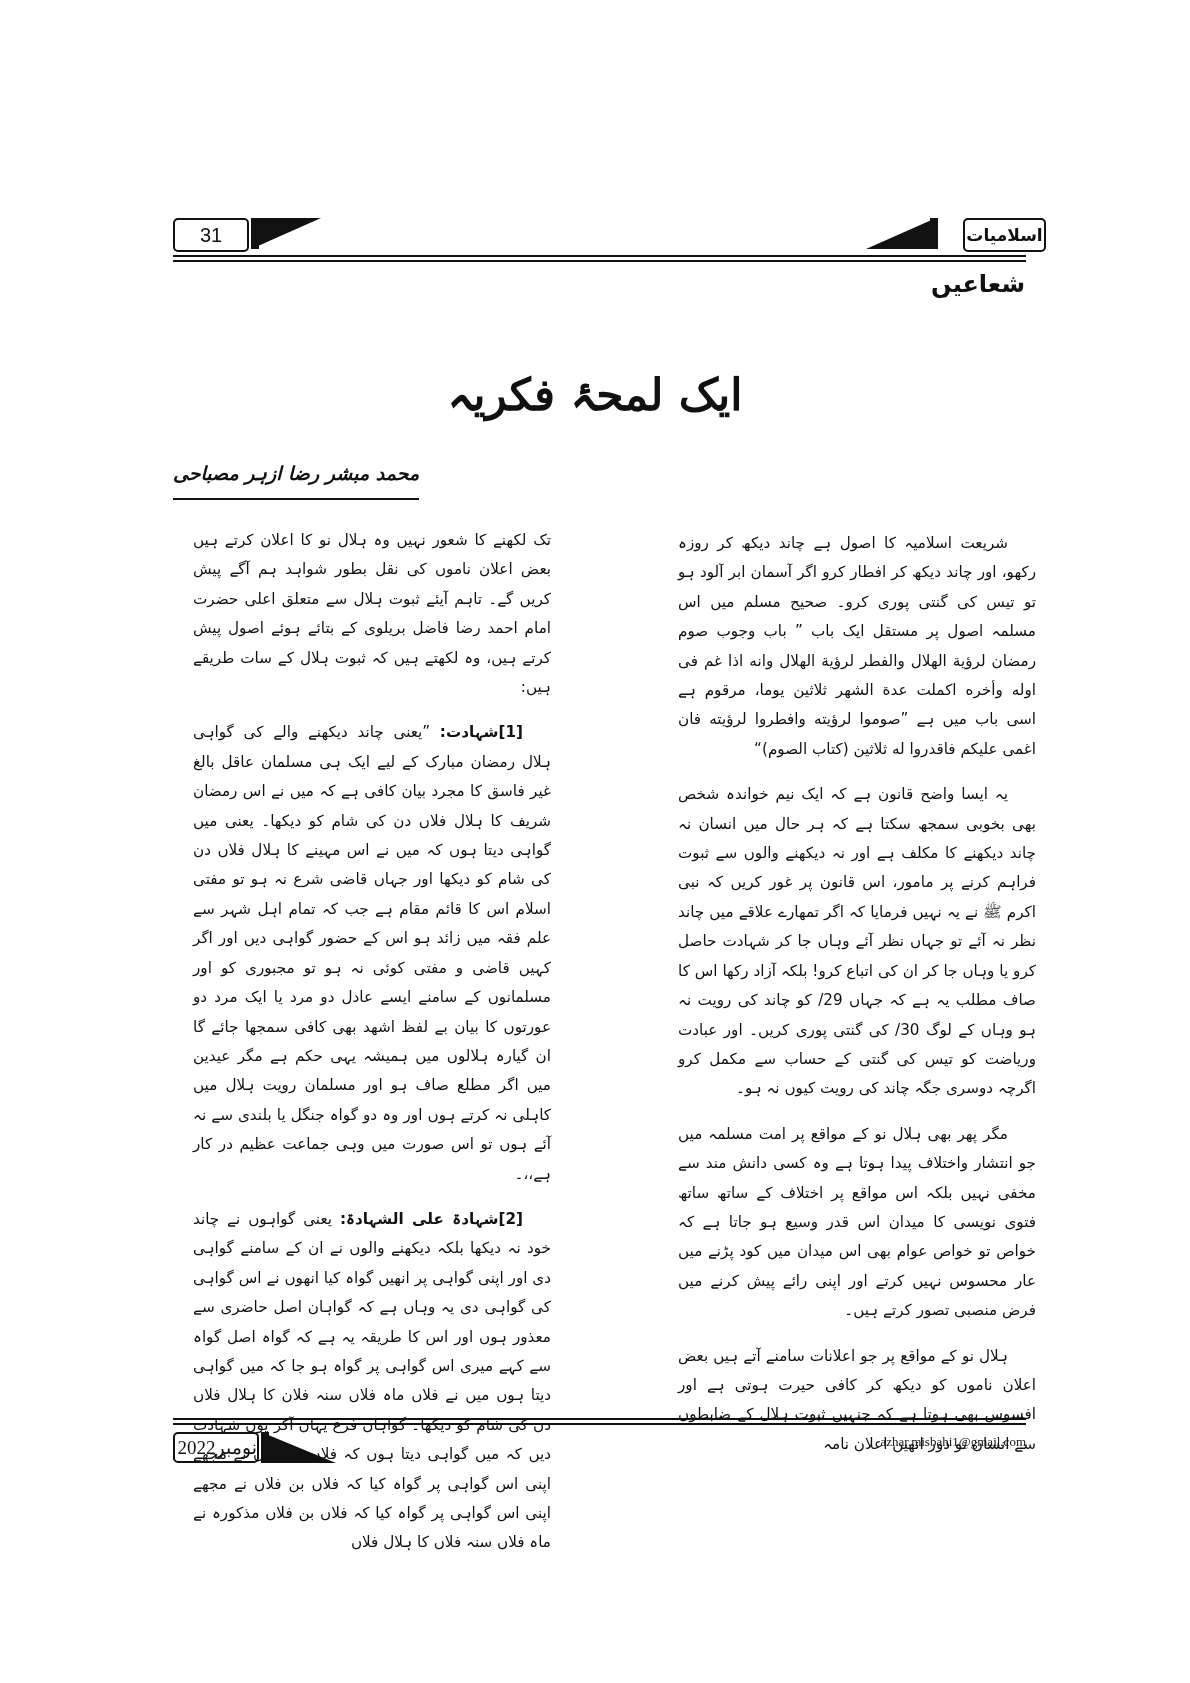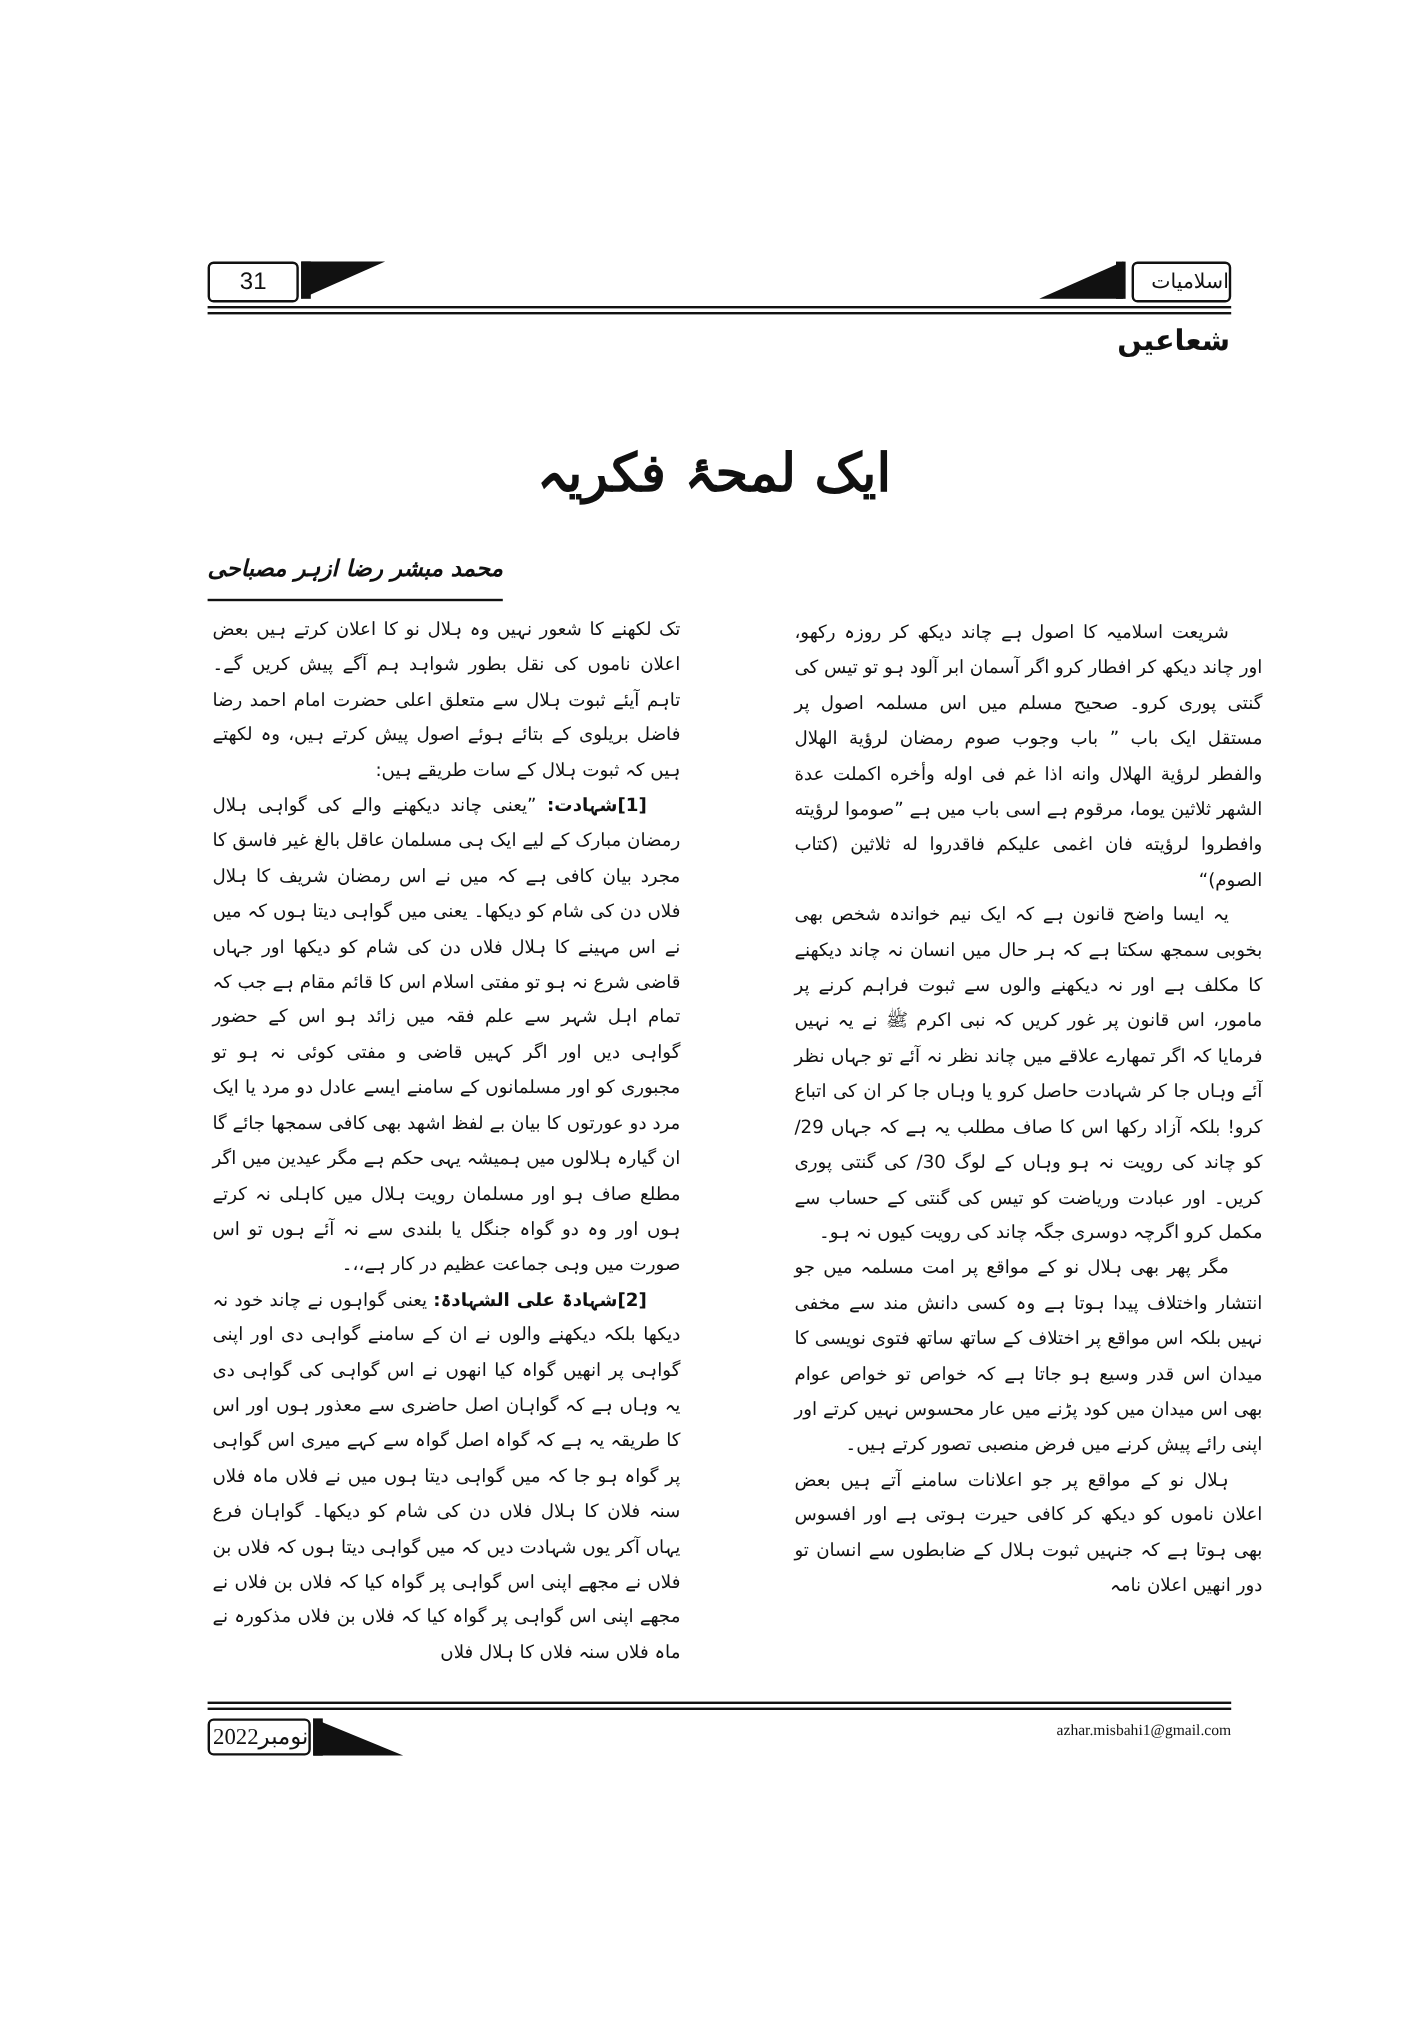--- a/index.html
+++ b/index.html
@@ -11,40 +11,40 @@
   .hdr { position: absolute; left: 173px; top: 218px; width: 853px; height: 50px; }
   .pagebox { position: absolute; left: 0; top: 0; width: 72px; height: 30px;
              border: 2px solid #111; border-radius: 5px; text-align: center;
              font-family: "Liberation Sans", sans-serif; font-size: 20px; line-height: 30px; }
   .wedge-l { position: absolute; left: 78px; top: 0; width: 0; height: 0;
              border-top: 31px solid #111; border-right: 70px solid transparent; }
   .wedge-l2 { position: absolute; left: 78px; top: 0; width: 8px; height: 31px; background:#111; }
   .wedge-r { position: absolute; left: 693px; top: 0; width: 0; height: 0;
              border-bottom: 31px solid #111; border-left: 70px solid transparent; }
   .wedge-r2 { position: absolute; left: 757px; top: 0; width: 8px; height: 31px; background:#111; }
-  .catbox { position: absolute; left: 770px; top: 0; width: 79px; height: 30px;
-            border: 2px solid #111; border-radius: 5px; text-align: right;
-            font-weight: normal; font-size: 17px; line-height: 30px; direction: rtl; }
+  .catbox { position: absolute; left: 790px; top: 0; width: 79px; height: 30px;
+            border: 2px solid #111; border-radius: 5px; text-align: center;
+            font-weight: bold; font-size: 17px; line-height: 30px; direction: rtl; }
   .rule2 { position: absolute; left: 0; width: 853px; height: 0; border-top: 2px solid #111; }
 
   .section { position: absolute; right: 165px; top: 270px; font-weight: bold; font-size: 24px; direction: rtl; }
 
   
   .title1 { position: absolute; left: 180px; width: 830px; top: 300px; text-align: center;
             font-family: "DejaVu Serif", serif; font-size: 44px; direction: rtl; line-height: 60px; }
   .title2 { position: absolute; left: 180px; width: 830px; top: 365px; text-align: center;
             font-family: "DejaVu Serif", serif; font-size: 44px; direction: rtl; line-height: 60px; font-weight: bold; }
 
   .author { position: absolute; left: 173px; top: 462px; font-size: 19px; font-weight: bold; font-style: italic;
             direction: rtl; border-bottom: 2px solid #111; padding-bottom: 14px; }
 
   
   .col { position: absolute; top: 510px; width: 390px; direction: rtl; text-align: justify;
          font-family: "DejaVu Sans", sans-serif; font-size: 15.2px; line-height: 29.4px; }
-  .col p { margin: 0; }
+  .col p { margin: 16px; }
   .col .ind { text-indent: 28px; }
   .col-right { left: 662px; top: 513px; }
   .col-left { left: 177px; }
   .hd { font-weight: bold; }
 
   
   .ftr { position: absolute; left: 173px; top: 1418px; width: 853px; height: 60px; }
   .datebox { position: absolute; left: 0; top: 14px; width: 82px; height: 27px;
              border: 2px solid #111; border-radius: 5px; text-align: right;
              font-family: "Liberation Serif", serif; font-size: 19px; line-height: 27px; direction: rtl; }

